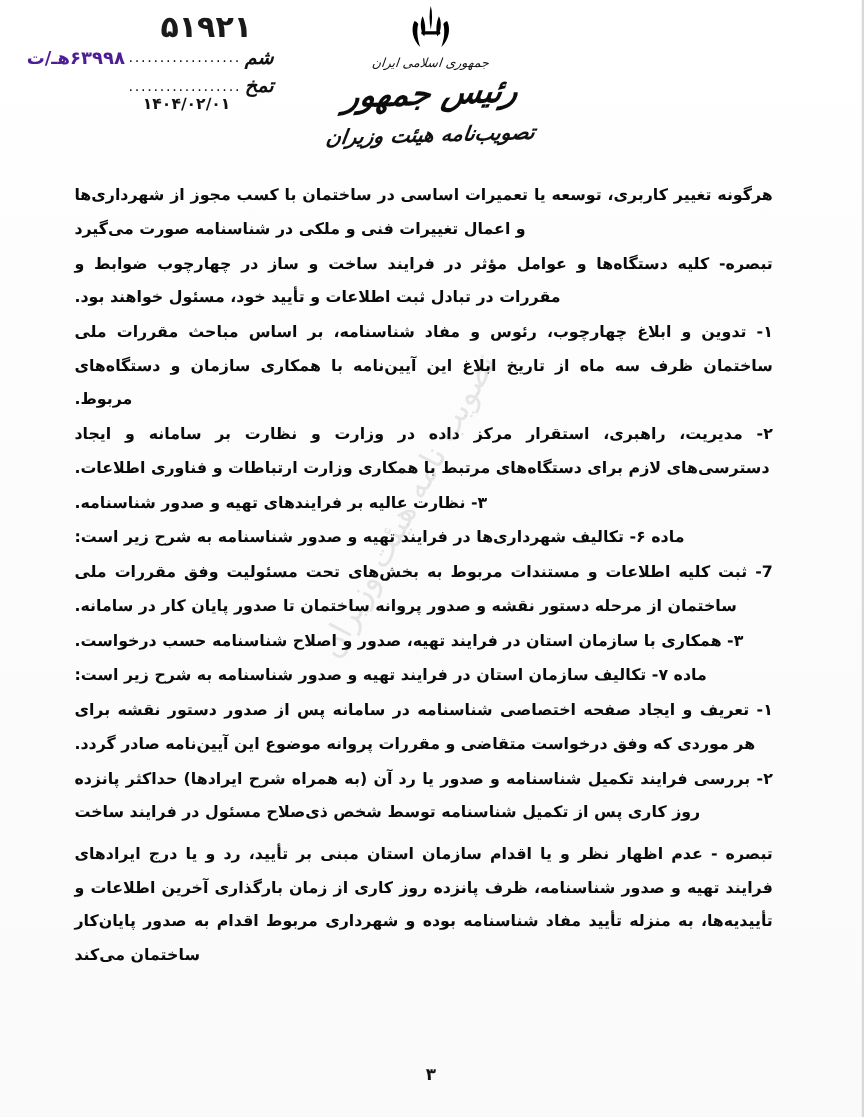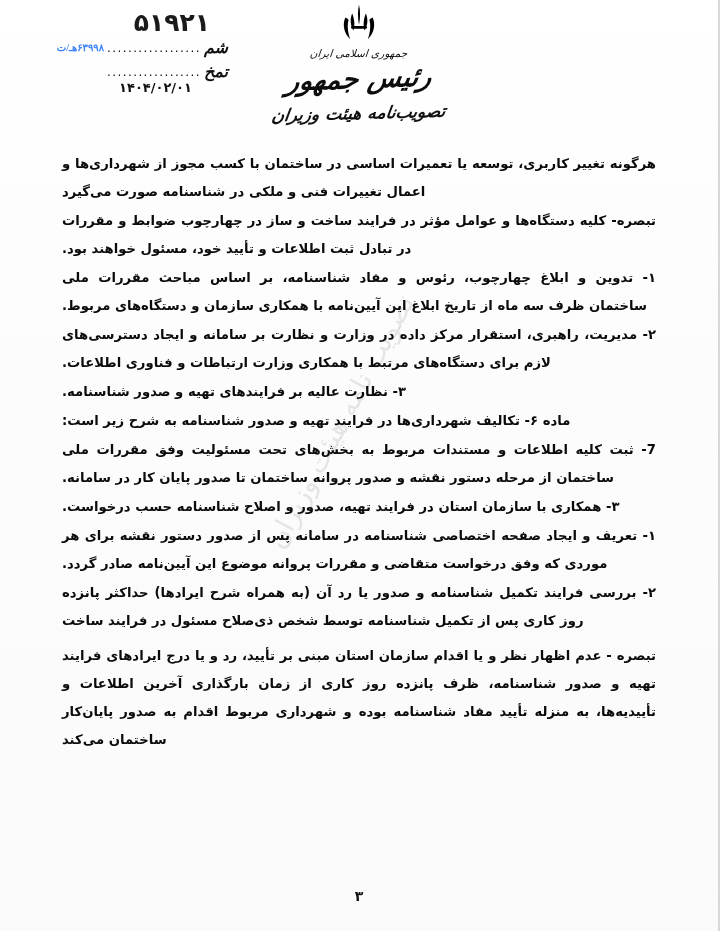--- a/index.html
+++ b/index.html
@@ -89,26 +89,25 @@
   }
 
   .stamp-dots {
     font-size: 12px;
     letter-spacing: 1.4px;
     color: #111;
     line-height: 1;
   }
 
   .stamp-value {
-    font-size: 10px;
-    font-weight: 700;
-    color: #3b82f6;
+    font-size: 15px;
+    font-weight: 700;
+    color: #4c1d95;
     white-space: nowrap;
     letter-spacing: 0.5px;
-    font-family: Liberation Serif, serif;
   }
 
   .stamp-date {
     position: absolute;
     right: 36px;
     top: 72px;
     font-size: 13px;
     font-weight: 700;
     color: #111;
     letter-spacing: 1.5px;
@@ -169,21 +168,21 @@
     left: 62px;
     direction: rtl;
     text-align: justify;
     text-align-last: left;
     color: #0b0b0b;
   }
 
   .para {
     font-size: 13.2px;
     line-height: 28px;
-    margin: 0 0 1px 0;
+    margin: 0 12px 1px 0;
     text-align: justify;
     text-align-last: left;
     font-weight: 600;
     letter-spacing: 0.1px;
   }
 
   .para.short {
     text-align: left;
     text-align-last: left;
   }
@@ -254,20 +253,21 @@
 
   <div class="body-text">
     <p class="para">هرگونه تغییر کاربری، توسعه یا تعمیرات اساسی در ساختمان با کسب مجوز از شهرداری‌ها و اعمال تغییرات فنی و ملکی در شناسنامه صورت می‌گیرد</p>
     <p class="para">تبصره- کلیه دستگاه‌ها و عوامل مؤثر در فرایند ساخت و ساز در چهارچوب ضوابط و مقررات در تبادل ثبت اطلاعات و تأیید خود، مسئول خواهند بود.</p>
     <p class="para">۱- تدوین و ابلاغ چهارچوب، رئوس و مفاد شناسنامه، بر اساس مباحث مقررات ملی ساختمان ظرف سه ماه از تاریخ ابلاغ این آیین‌نامه با همکاری سازمان و دستگاه‌های مربوط.</p>
     <p class="para">۲- مدیریت، راهبری، استقرار مرکز داده در وزارت و نظارت بر سامانه و ایجاد دسترسی‌های لازم برای دستگاه‌های مرتبط با همکاری وزارت ارتباطات و فناوری اطلاعات.</p>
     <p class="para short">۳- نظارت عالیه بر فرایندهای تهیه و صدور شناسنامه.</p>
     <p class="para short">ماده ۶- تکالیف شهرداری‌ها در فرایند تهیه و صدور شناسنامه به شرح زیر است:</p>
     <p class="para">7- ثبت کلیه اطلاعات و مستندات مربوط به بخش‌های تحت مسئولیت وفق مقررات ملی ساختمان از مرحله دستور نقشه و صدور پروانه ساختمان تا صدور پایان کار در سامانه.</p>
     <p class="para short">۳- همکاری با سازمان استان در فرایند تهیه، صدور و اصلاح شناسنامه حسب درخواست.</p>
+    <p class="para short">ماده ۷- تکالیف سازمان استان در فرایند تهیه و صدور شناسنامه به شرح زیر است:</p>
     <p class="para">۱- تعریف و ایجاد صفحه اختصاصی شناسنامه در سامانه پس از صدور دستور نقشه برای هر موردی که وفق درخواست متقاضی و مقررات پروانه موضوع این آیین‌نامه صادر گردد.</p>
     <p class="para">۲- بررسی فرایند تکمیل شناسنامه و صدور یا رد آن (به همراه شرح ایرادها) حداکثر پانزده روز کاری پس از تکمیل شناسنامه توسط شخص ذی‌صلاح مسئول در فرایند ساخت</p>
     <p class="para spaced-top">تبصره - عدم اظهار نظر و یا اقدام سازمان استان مبنی بر تأیید، رد و یا درج ایرادهای فرایند تهیه و صدور شناسنامه، ظرف پانزده روز کاری از زمان بارگذاری آخرین اطلاعات و تأییدیه‌ها، به منزله تأیید مفاد شناسنامه بوده و شهرداری مربوط اقدام به صدور پایان‌کار ساختمان می‌کند</p>
   </div>
 
   <div class="page-number">۳</div>
 
 </div>
 
 </body></html>

